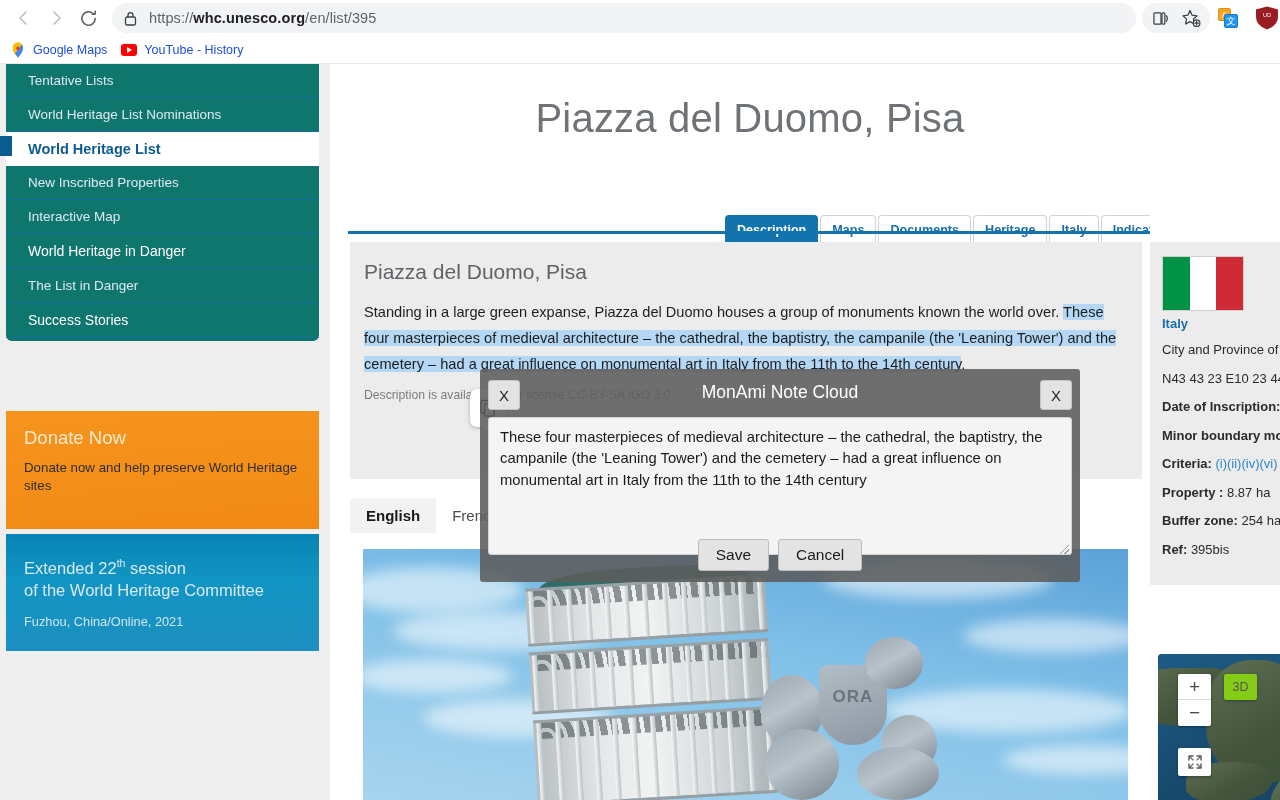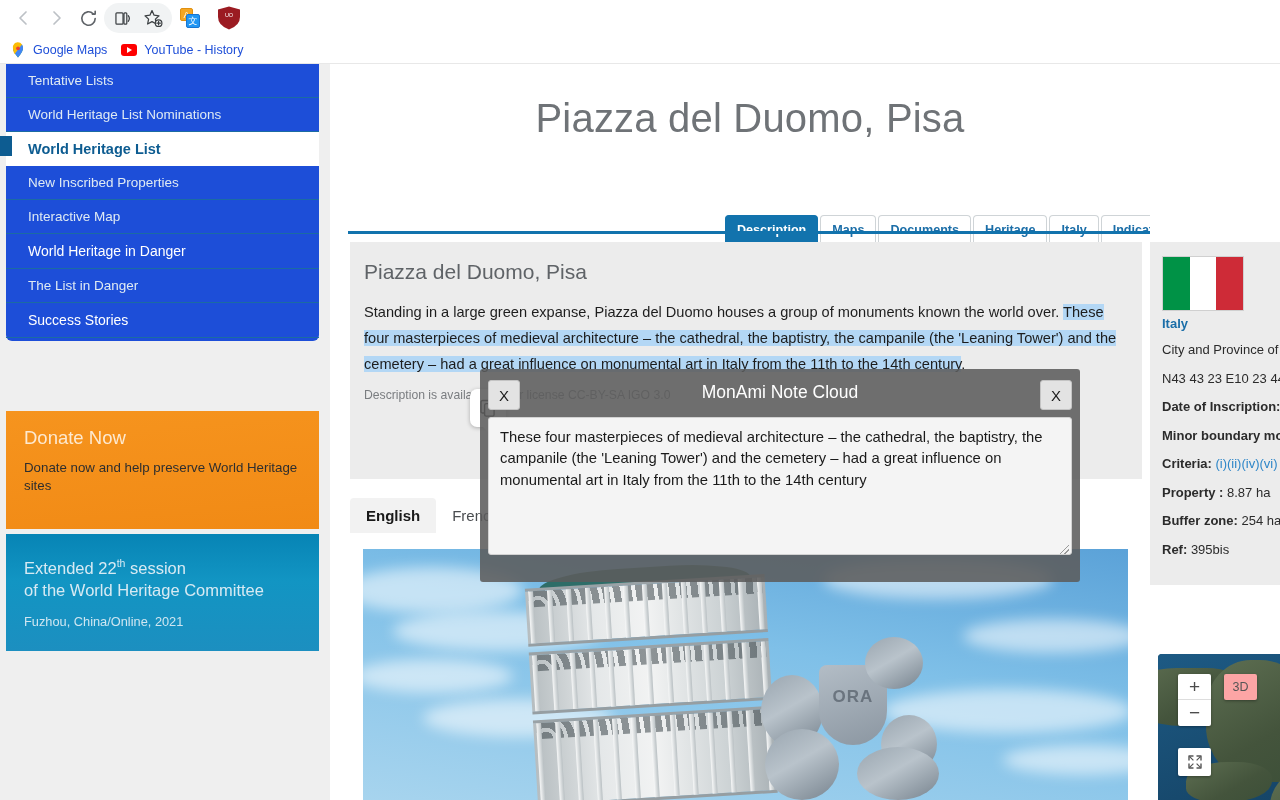--- a/index.html
+++ b/index.html
@@ -114,21 +114,21 @@
 
   
   #left-col {
     position: absolute; left: 0; top: 0;
     width: 330px; height: 736px;
     background: #efefef;
   }
   #side-nav {
     position: absolute; left: 6px; top: 0;
     width: 313px;
-    background: #1d4ed8;
+    background: #0f766e;
     border-radius: 0 0 6px 6px;
     padding-bottom: 3px;
   }
   .nav-item {
     position: relative;
     padding: 9px 14px 9px 22px;
     font-size: 13.5px;
     color: #ffffff;
     border-bottom: 1px solid #1b6ba3;
     white-space: nowrap;
@@ -380,21 +380,21 @@
     box-shadow: 0 1px 3px rgba(0,0,0,0.35);
   }
   #map-zoom div {
     height: 26px; display:flex; align-items:center; justify-content:center;
     font-size: 19px; color: #4c4c4c; font-weight: 300;
   }
   #map-zoom div:first-child { border-bottom: 1px solid #ddd; }
   #map-3d {
     position: absolute; left: 66px; top: 20px;
     width: 33px; height: 26px;
-    background: #fca5a5; border-radius: 2px;
+    background: #84cc16; border-radius: 2px;
     display:flex; align-items:center; justify-content:center;
     font-size: 12.5px; color: #555;
     box-shadow: 0 1px 3px rgba(0,0,0,0.35);
   }
   #map-full {
     position: absolute; left: 20px; top: 94px;
     width: 33px; height: 28px;
     background: #fff; border-radius: 2px;
     display:flex; align-items:center; justify-content:center;
     box-shadow: 0 1px 3px rgba(0,0,0,0.35);
@@ -497,20 +497,29 @@
           <path d="M8 4 L14 10 L8 16" fill="none" stroke="#bdc1c6" stroke-width="1.7" stroke-linecap="round" stroke-linejoin="round"></path>
         </svg>
     </div>
     <div class="nav-btn">
       <svg width="21" height="21" viewBox="0 0 22 22">
         <path d="M18 11 a7 7 0 1 1 -2.1 -5" fill="none" stroke="#5f6368" stroke-width="1.7" stroke-linecap="round"></path>
         <path d="M18 3.5 L18 6.4 L15 6.4" fill="none" stroke="#5f6368" stroke-width="1.7" stroke-linecap="round" stroke-linejoin="round"></path>
       </svg>
     </div>
 
+    <div id="url-bar">
+      <span id="lock-icon">
+        <svg width="13" height="15" viewBox="0 0 13 15">
+          <rect x="1.5" y="6" width="10" height="8" rx="1.6" fill="none" stroke="#3c4043" stroke-width="1.3"></rect>
+          <path d="M4 6 V4.2 a2.5 2.5 0 0 1 5 0 V6" fill="none" stroke="#3c4043" stroke-width="1.3"></path>
+        </svg>
+      </span>
+      <span id="url-text"><span>https://</span><b>whc.unesco.org</b><span>/en/list/395</span></span>
+    </div>
 
     <div id="toolbar-right">
       <div class="tb-icon">
         <svg width="19" height="17" viewBox="0 0 20 18">
           <rect x="2" y="3" width="7.5" height="12" rx="1" fill="none" stroke="#3c4043" stroke-width="1.3"></rect>
           <rect x="10.5" y="3" width="3" height="12" rx="1" fill="none" stroke="#3c4043" stroke-width="1.3"></rect>
           <path d="M15 6 q2.4 3 0 6" fill="none" stroke="#3c4043" stroke-width="1.3" stroke-linecap="round"></path>
         </svg>
       </div>
       <div class="tb-icon">
@@ -740,15 +749,19 @@
       <rect x="4.6" y="4.6" width="9.5" height="12.5" rx="1.6" fill="#ffffff" stroke="#1d1d1d" stroke-width="1.4"></rect>
     </svg>
   </div>
 
   <div id="modal">
     <div class="modal-x" id="modal-x-left">X</div>
     <div id="modal-title">MonAmi Note Cloud</div>
     <div class="modal-x" id="modal-x-right">X</div>
     <textarea id="note-textarea" placeholder="Enter your note..." style="">These four masterpieces of medieval architecture – the cathedral, the baptistry, the campanile (the 'Leaning Tower') and the cemetery – had a great influence on monumental art in Italy from the 11th to the 14th century</textarea>
     <div id="resize-grip"></div>
+    <div id="modal-buttons">
+      <button class="modal-btn">Save</button>
+      <button class="modal-btn">Cancel</button>
+    </div>
   </div>
 
 </div>
 
 </body></html>

